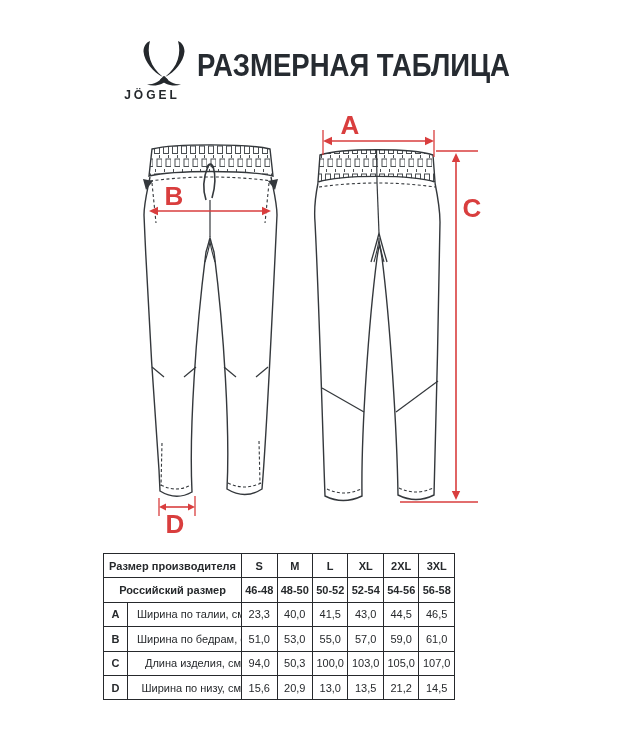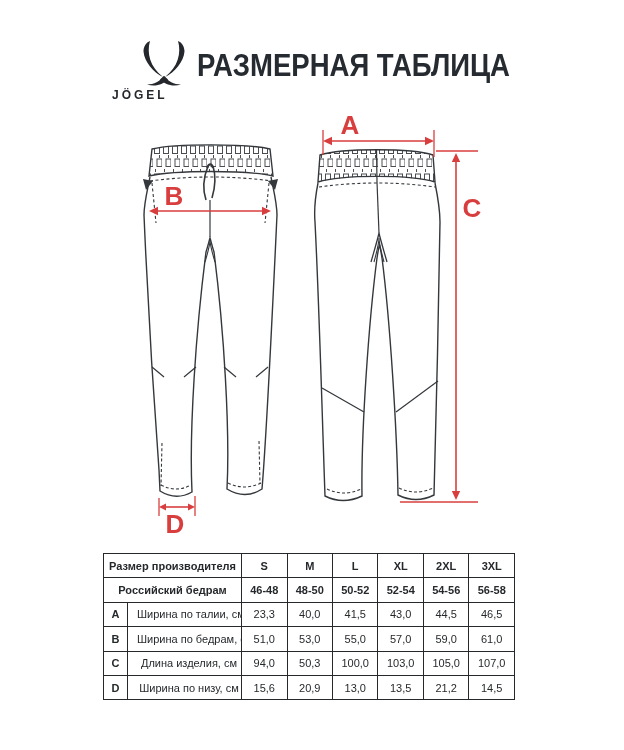--- a/index.html
+++ b/index.html
@@ -3,43 +3,43 @@
 <meta charset="utf-8">
 <style>
   html,body{margin:0;padding:0;background:#fff;}
   .page{
     position:relative;width:624px;height:750px;background:#ffffff;
     font-family:"Liberation Sans", sans-serif;overflow:hidden;color:#2b2e31;
   }
   
   .logo-mark{position:absolute;left:136px;top:40px;width:56px;height:50px;}
   .brand-word{
-    position:absolute;left:112px;top:88px;width:80px;
+    position:absolute;left:112px;top:88px;width:80px;text-align:center;
     font-size:12px;font-weight:bold;letter-spacing:3px;color:#24282c;
   }
   .page-title{
     position:absolute;left:197px;top:47px;font-size:32px;font-weight:bold;
     color:#262b31;white-space:nowrap;transform:scaleX(0.86);transform-origin:left center;
     letter-spacing:0px;
   }
   
   .diagram{position:absolute;left:0;top:0;width:624px;height:548px;}
   .red-label{font-family:"Liberation Sans",sans-serif;font-weight:bold;font-size:26px;}
   
   table.size-table{
-    position:absolute;left:103px;top:553px;width:412px;
+    position:absolute;left:103px;top:553px;width:352px;
     border-collapse:collapse;table-layout:fixed;
     font-size:11px;color:#26292c;
   }
   .size-table td,.size-table th{
     border:1.5px solid #26292c;height:23.4px;padding:0;text-align:center;
     font-weight:normal;overflow:hidden;white-space:nowrap;
   }
   .size-table .bold{font-weight:bold;}
-  .size-table .lbl{text-align:center;padding-left:9px;}
+  .size-table .lbl{text-align:right;padding-left:9px;}
 </style>
 </head>
 <body>
 
 <div class="page">
 
   <svg class="logo-mark" viewBox="0 0 56 50">
     <g fill="#24282c">
       <path d="M14,1 C10.5,13 14,27 27,37 C17,32 8.5,22 7.5,11.5 C7.5,6.5 10,2.5 14,1 Z"></path>
       <path d="M42,1 C45.5,13 42,27 29,37 C39,32 47.5,22 48.5,11.5 C48.5,6.5 46,2.5 42,1 Z"></path>
@@ -192,21 +192,21 @@
         <tr>
           <td class="bold" colspan="2">Размер производителя</td>
           <td class="bold">S</td>
           <td class="bold">M</td>
           <td class="bold">L</td>
           <td class="bold">XL</td>
           <td class="bold">2XL</td>
           <td class="bold">3XL</td>
         </tr>
         <tr>
-          <td class="bold" colspan="2">Российский бедрам</td>
+          <td class="bold" colspan="2">Российский размер</td>
           <td class="bold">46-48</td>
           <td class="bold">48-50</td>
           <td class="bold">50-52</td>
           <td class="bold">52-54</td>
           <td class="bold">54-56</td>
           <td class="bold">56-58</td>
         </tr>
         <tr>
           <td class="bold">A</td>
           <td class="lbl">Ширина по талии, см</td>

